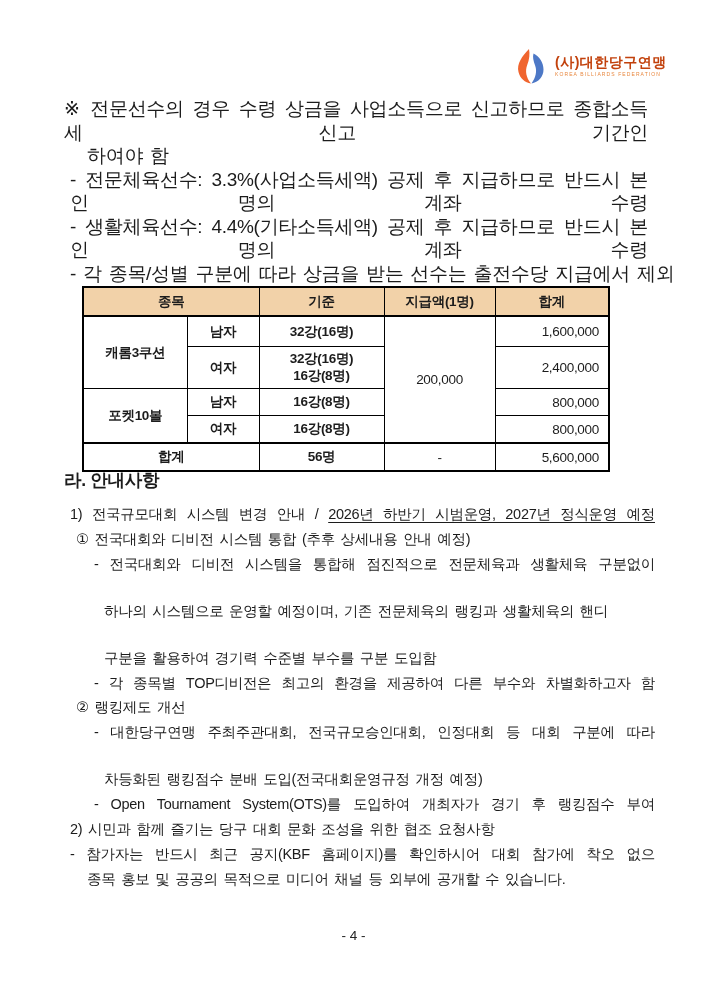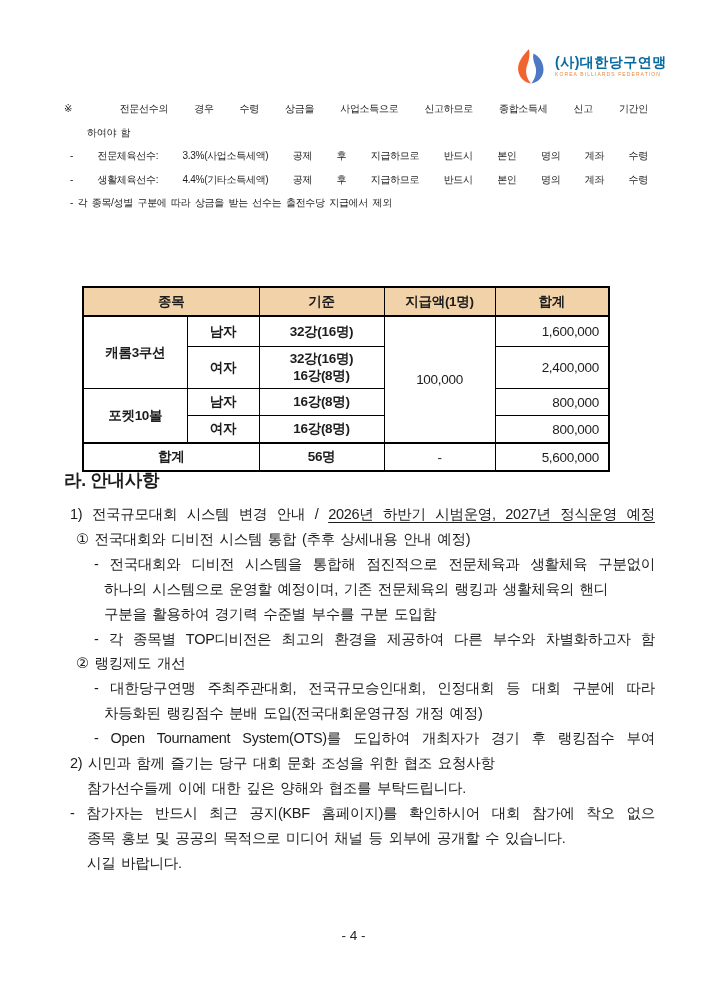--- a/index.html
+++ b/index.html
@@ -3,33 +3,33 @@
 <meta charset="utf-8">
 <style>
   html,body{margin:0;padding:0;background:#fff;}
   .page{
     position:relative;width:707px;height:1000px;background:#ffffff;overflow:hidden;
     font-family:"Liberation Sans","DejaVu Sans",sans-serif;color:#1c1c1c;
   }
   
   .logo{position:absolute;left:512px;top:47px;display:flex;align-items:center;gap:5px;}
   .logo-txt{display:flex;flex-direction:column;line-height:1;}
-  .logo-ko{font-size:14px;font-weight:bold;color:#0369a1;letter-spacing:0.5px;}
+  .logo-ko{font-size:14px;font-weight:bold;color:#c2410c;letter-spacing:0.5px;}
   .logo-en{font-size:5px;color:#e8873f;letter-spacing:1.1px;margin-top:3px;}
   
   .content{position:absolute;left:63px;top:97px;width:585px;}
-  .ln{font-size:10px;line-height:23.5px;white-space:nowrap;letter-spacing:-0.3px;word-spacing:2px;}
+  .ln{font-size:19px;line-height:23.5px;white-space:nowrap;letter-spacing:-0.3px;word-spacing:2px;}
   .nln{font-size:14.5px;line-height:24.9px;white-space:nowrap;letter-spacing:-0.3px;word-spacing:2px;}
   .j{white-space:normal;text-align:justify;text-align-last:justify;}
   .iA{padding-left:1px;}   
   .iB{padding-left:7px;}   
   .iC{padding-left:24px;}  
   .iD{padding-left:13px;}  
   .iE{padding-left:31px;}  
-  .iF{padding-left:41px;}  
+  .iF{padding-left:41px;margin-top:22px;}  
   .u{text-decoration:underline;text-underline-offset:3px;}
   
   .sec-head{position:absolute;left:64px;top:468px;font-size:17.5px;font-weight:bold;letter-spacing:-0.3px;}
   .notice{position:absolute;left:63px;top:502px;width:592px;}
   
   .tbl-wrap{position:absolute;left:82px;top:286px;}
   table{border-collapse:collapse;table-layout:fixed;width:526px;padding-left:39px;}
   col.c1{width:104px}col.c2{width:72px}col.c3{width:125px}col.c4{width:111px}col.c5{width:114px}
   th,td{border:1px solid #000;font-size:13.5px;text-align:center;vertical-align:middle;
         padding:0;letter-spacing:-0.3px;overflow:hidden;}
@@ -84,21 +84,21 @@
           <tr class="th-row">
         <th colspan="2">종목</th>
         <th>기준</th>
         <th>지급액(1명)</th>
         <th>합계</th>
       </tr>
       <tr class="r1">
         <td rowspan="2" class="bold">캐롬3쿠션</td>
         <td class="bold">남자</td>
         <td class="bold">32강(16명)</td>
-        <td rowspan="4" class="pay">100,000</td>
+        <td rowspan="4" class="pay">200,000</td>
         <td class="amt">1,600,000</td>
       </tr>
       <tr class="r2">
         <td class="bold">여자</td>
         <td class="bold basis2">
           <div>32강(16명)</div>
           <div>16강(8명)</div>
         </td>
         <td class="amt">2,400,000</td>
       </tr>
@@ -130,21 +130,19 @@
     <div class="nln iD">① 전국대회와 디비전 시스템 통합 (추후 상세내용 안내 예정)</div>
     <div class="nln iE j">- 전국대회와 디비전 시스템을 통합해 점진적으로 전문체육과 생활체육 구분없이</div>
     <div class="nln iF">하나의 시스템으로 운영할 예정이며, 기존 전문체육의 랭킹과 생활체육의 핸디</div>
     <div class="nln iF">구분을 활용하여 경기력 수준별 부수를 구분 도입함</div>
     <div class="nln iE j">- 각 종목별 TOP디비전은 최고의 환경을 제공하여 다른 부수와 차별화하고자 함</div>
     <div class="nln iD">② 랭킹제도 개선</div>
     <div class="nln iE j">- 대한당구연맹 주최주관대회, 전국규모승인대회, 인정대회 등 대회 구분에 따라</div>
     <div class="nln iF">차등화된 랭킹점수 분배 도입(전국대회운영규정 개정 예정)</div>
     <div class="nln iE j">- Open Tournament System(OTS)를 도입하여 개최자가 경기 후 랭킹점수 부여</div>
     <div class="nln iB">2) 시민과 함께 즐기는 당구 대회 문화 조성을 위한 협조 요청사항</div>
-    <div class="nln iC">참가선수들께 이에 대한 깊은 양해와 협조를 부탁드립니다.</div>
     <div class="nln iB j">- 참가자는 반드시 최근 공지(KBF 홈페이지)를 확인하시어 대회 참가에 착오 없으</div>
     <div class="nln iC">종목 홍보 및 공공의 목적으로 미디어 채널 등 외부에 공개할 수 있습니다.</div>
-    <div class="nln iC">시길 바랍니다.</div>
   </div>
 
   <div class="pagenum">- 4 -</div>
 
 </div>
 
 </body></html>

